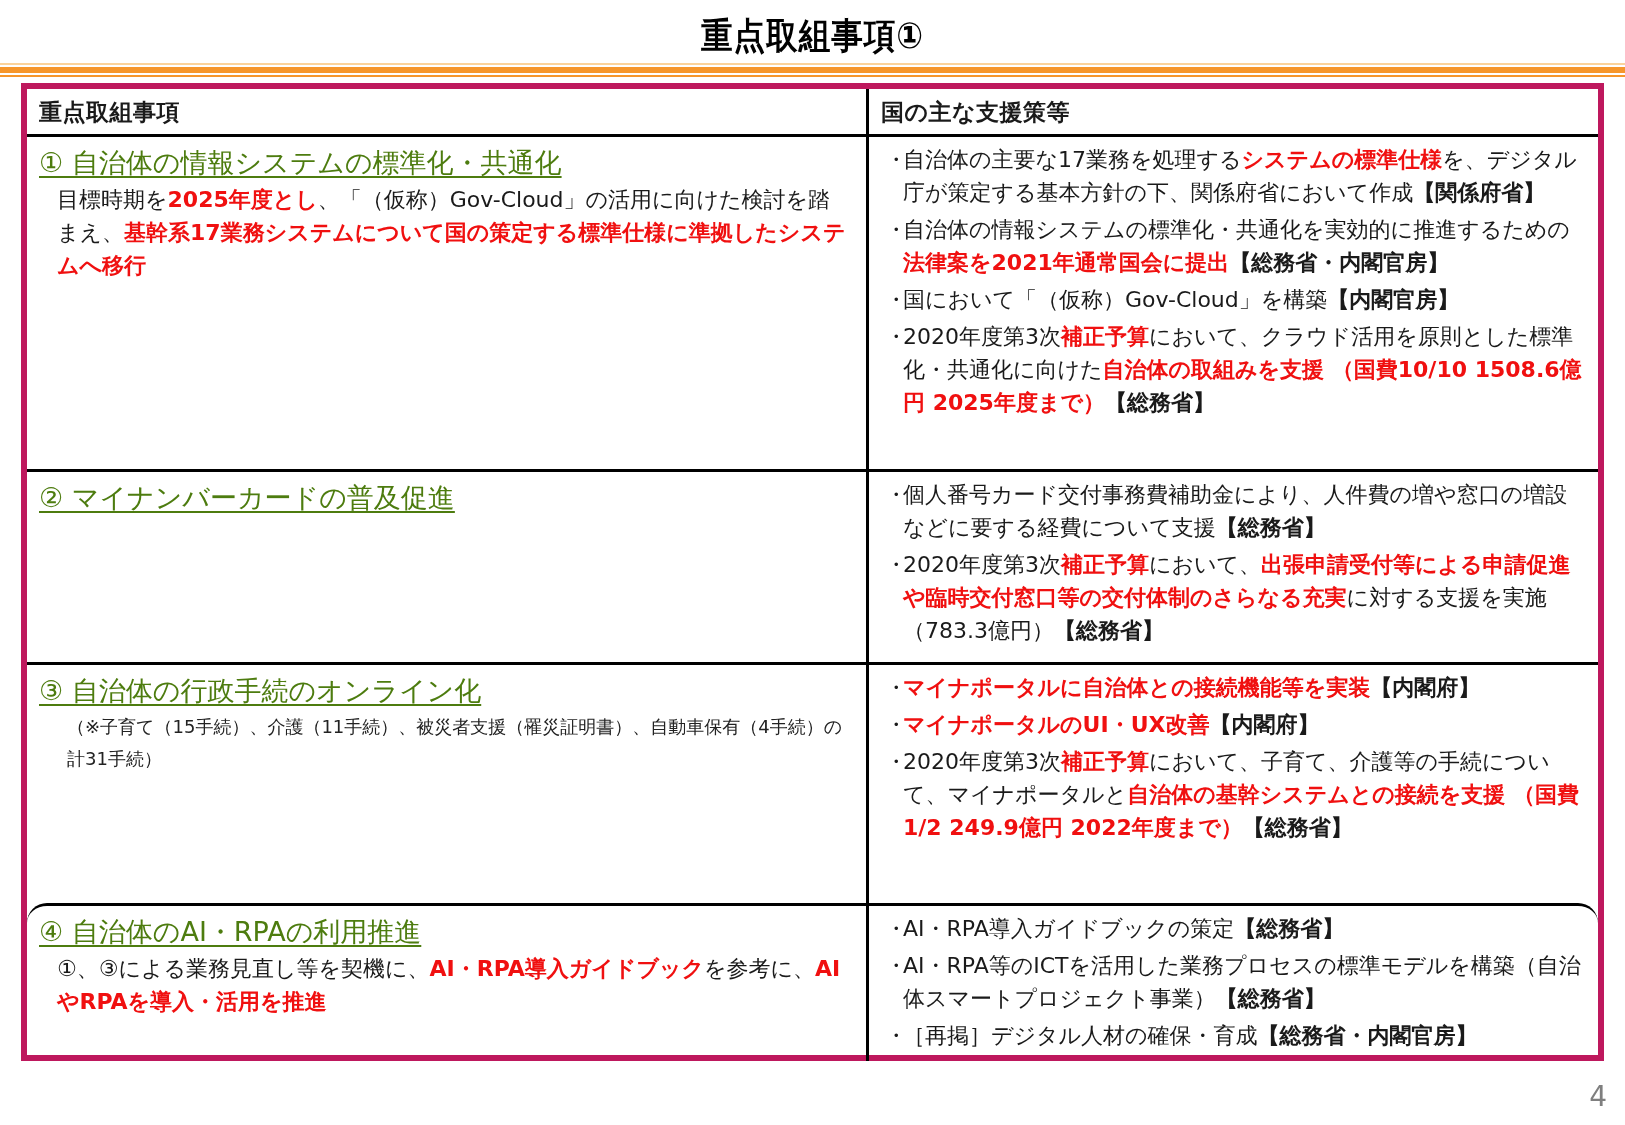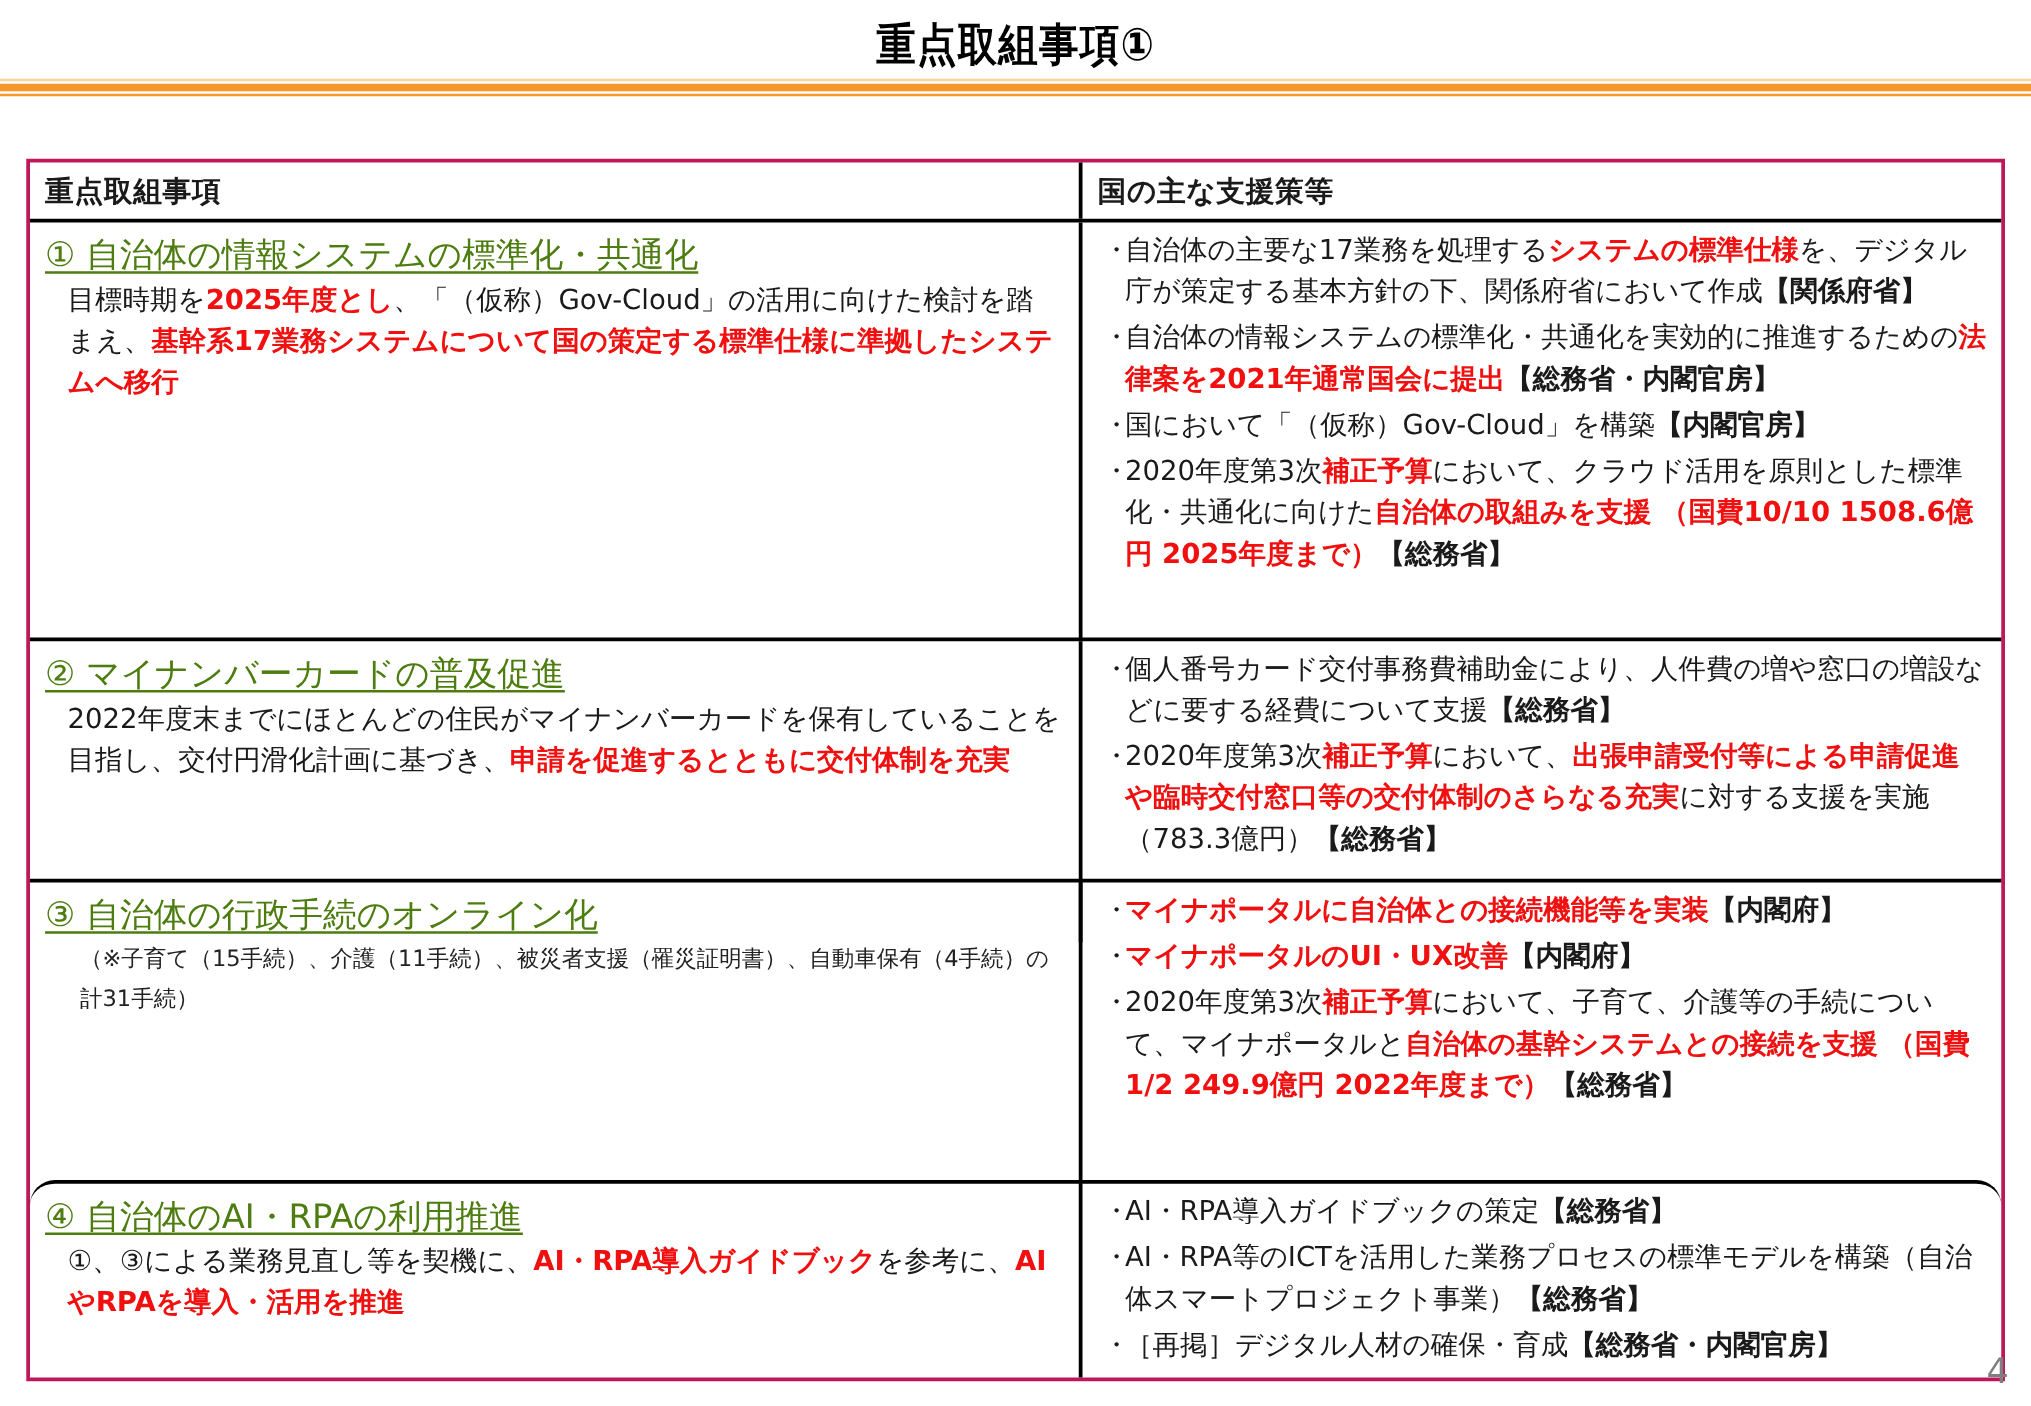--- a/index.html
+++ b/index.html
@@ -11,21 +11,21 @@
     position: absolute; top: 12px; left: 0; width: 1625px; text-align: center;
     font-size: 36px; font-weight: bold; letter-spacing: 1px; color: #000;
     transform: scaleX(0.88); transform-origin: center;
   }
   .rule-light { position: absolute; left: 0; top: 63px; width: 1625px; height: 2px; background: #fbd39b; }
   .rule-main { position: absolute; left: 0; top: 67px; width: 1625px; height: 6px; background: #f6962b; }
   .rule-thin { position: absolute; left: 0; top: 75px; width: 1625px; height: 2px; background: #f6962b; }
 
   .tbl {
     position: absolute; left: 21px; top: 83px; width: 1583px; height: 978px;
-    border: 3px solid #be185d; box-sizing: border-box; margin-top: 44px;
+    border: 6px solid #be185d; box-sizing: border-box;
   }
   .row { position: absolute; left: 0; width: 100%; display: flex; box-sizing: border-box; }
   .row.sep { border-top: 3px solid #000; }
   .cell { box-sizing: border-box; overflow: hidden; }
   .cell.left { width: 842px; border-right: 3px solid #000; }
   .cell.right { flex: 1; }
 
   .hdr { font-size: 23px; font-weight: bold; padding: 8px 12px; letter-spacing: 0.5px; }
   .hdr.right { padding-left: 12px; }
 
@@ -74,21 +74,20 @@
           <li><span class="dot">・</span><span>自治体の情報システムの標準化・共通化を実効的に推進するための</span><span class="red">法律案を2021年通常国会に提出</span><span class="bold">【総務省・内閣官房】</span></li>
           <li><span class="dot">・</span><span>国において「（仮称）Gov-Cloud」を構築</span><span class="bold">【内閣官房】</span></li>
           <li><span class="dot">・</span><span>2020年度第3次</span><span class="red">補正予算</span><span>において、クラウド活用を原則とした標準化・共通化に向けた</span><span class="red">自治体の取組みを支援 （国費10/10 1508.6億円 2025年度まで）</span><span class="bold">【総務省】</span></li>
         </ul>
     </div>
   </div>
 
   <div class="row sep" style="top:380px; height:244px;">
     <div class="cell left">
       <div class="item-title">② マイナンバーカードの普及促進</div>
-      <div class="item-body"><span>2022年度末までにほとんどの住民がマイナンバーカードを保有していることを目指し、交付円滑化計画に基づき、</span><span class="red">申請を促進するとともに交付体制を充実</span></div>
     </div>
     <div class="cell right">
       <ul class="bullets">
           <li><span class="dot">・</span><span>個人番号カード交付事務費補助金により、人件費の増や窓口の増設などに要する経費について支援</span><span class="bold">【総務省】</span></li>
           <li><span class="dot">・</span><span>2020年度第3次</span><span class="red">補正予算</span><span>において、</span><span class="red">出張申請受付等による申請促進や臨時交付窓口等の交付体制のさらなる充実</span><span>に対する支援を実施（783.3億円）</span><span class="bold">【総務省】</span></li>
         </ul>
     </div>
   </div>
 
   <div class="row sep" style="top:573px; height:244px;justify-content:flex-end;">

